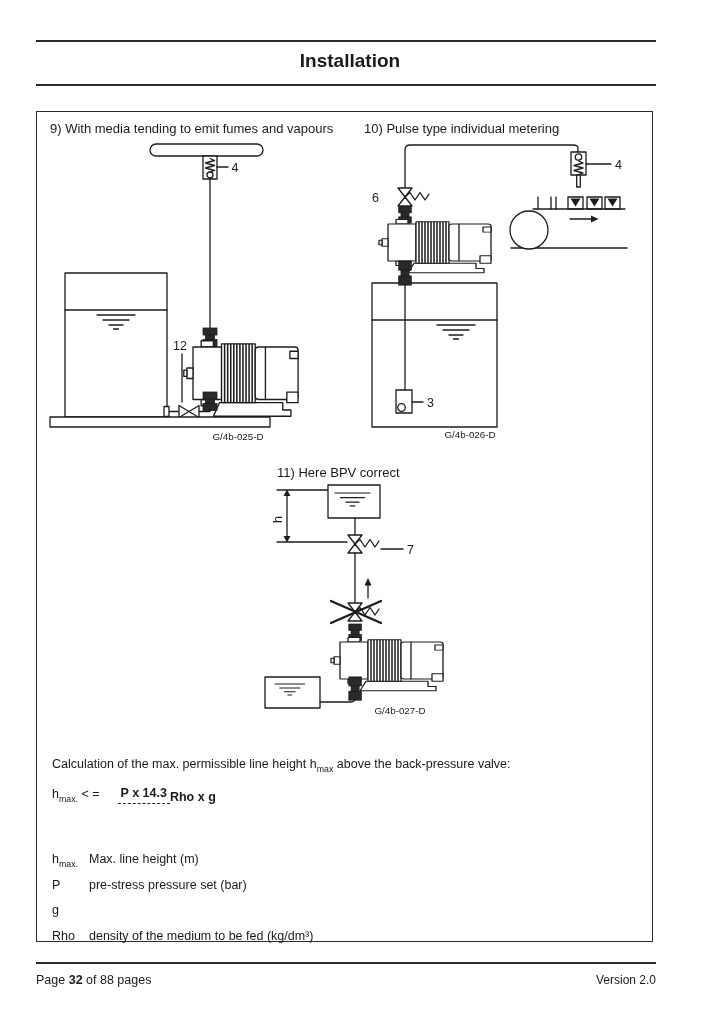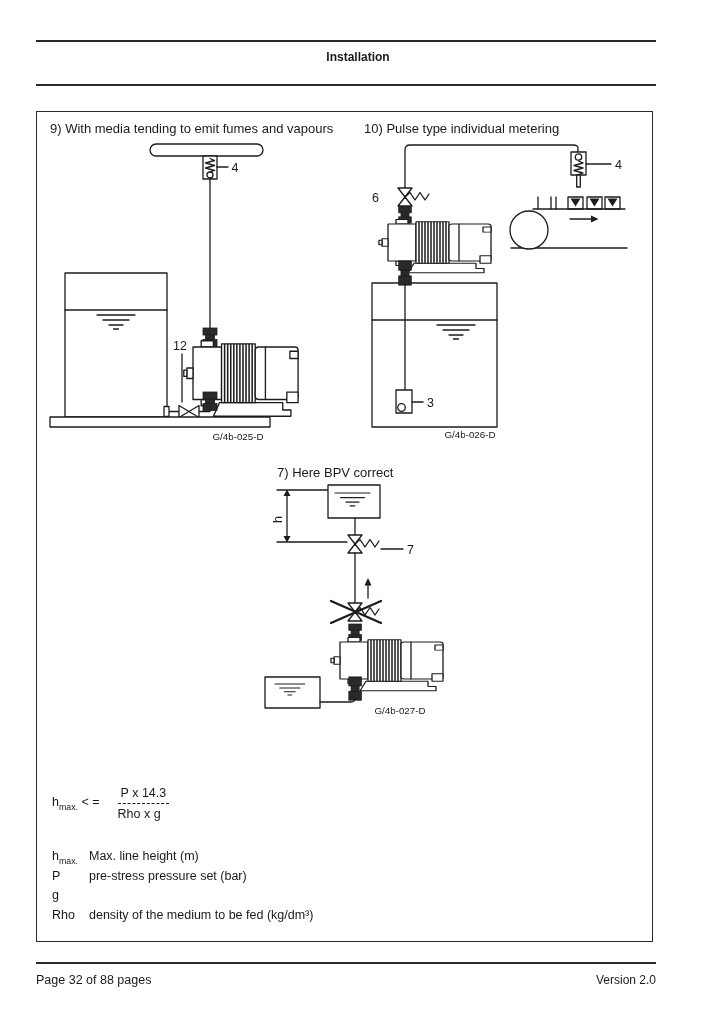--- a/index.html
+++ b/index.html
@@ -1,44 +1,44 @@
 <!DOCTYPE html>
 <html><head>
 <meta charset="utf-8">
 <style>
   html,body{margin:0;padding:0;background:#e8e8e8;}
   .page{position:relative;width:724px;height:1024px;background:#ffffff;margin:0 auto;
         font-family:"Liberation Sans",sans-serif;color:#1a1a1a;overflow:hidden;}
   .rule{position:absolute;left:36px;width:620px;height:2px;background:#2b2b2b;}
-  .page-title{position:absolute;left:48px;top:50px;width:620px;text-align:center;
-              font-size:12px;font-weight:bold;}
+  .page-title{position:absolute;left:40px;top:50px;width:620px;text-align:center;
+              font-size:19px;font-weight:bold;}
   .main-box{position:absolute;left:36px;top:111px;width:615px;height:829px;border:1.6px solid #2b2b2b;}
   .fig-title{position:absolute;font-size:13px;white-space:nowrap;}
   svg.fig{position:absolute;}
   svg text{font-family:"Liberation Sans",sans-serif;}
   .lbl{font-size:12.5px;fill:#1a1a1a;}
   .cap{font-size:9.8px;fill:#1a1a1a;}
   .ln{fill:#ffffff;stroke:#1c1c1c;stroke-width:1.3;stroke-linejoin:round;}
   .nf{fill:none;stroke:#1c1c1c;stroke-width:1.3;stroke-linejoin:round;stroke-linecap:round;}
   .ribs{fill:none;stroke:#1c1c1c;stroke-width:1.5;}
   .dk{fill:#2a2a2a;stroke:#1c1c1c;stroke-width:0.8;}
   .fill{fill:#1c1c1c;stroke:none;}
   .x{fill:none;stroke:#1c1c1c;stroke-width:2.3;stroke-linecap:round;}
   .calc-intro{position:absolute;left:52px;top:757px;font-size:12.5px;}
   sub{font-size:8.8px;}
   .formula{position:absolute;left:52px;top:786px;font-size:12.5px;display:flex;align-items:center;gap:18px;}
-  .frac{display:inline-flex;flex-direction:column;align-items:flex-start;}
+  .frac{display:inline-flex;flex-direction:row;align-items:flex-end;font-weight:bold;}
   .frac .num{border-bottom:1.8px dashed #1a1a1a;padding:0 3px 3px;}
   .frac .den{padding-top:3px;}
-  .defs{position:absolute;left:52px;top:849px;font-size:12.5px;line-height:15px;}
+  .defs{position:absolute;left:52px;top:849px;font-size:12.5px;line-height:21px;}
   .def-row{display:flex;}
   .def-term{width:37px;flex:none;}
   .footer-left{position:absolute;left:36px;top:973px;font-size:12.5px;}
   .footer-right{position:absolute;right:68px;top:973px;font-size:12px;}
-  .b{font-weight:normal;}
+  .b{font-weight:bold;}
 </style>
 </head>
 <body>
 
 <div class="page">
 
   <svg width="0" height="0" style="position:absolute">
     <defs>
       <g id="pump">
         <path class="ln" d="M26,53h62v7h8v6h-76z"></path>
@@ -90,21 +90,21 @@
   </svg>
 
   <div class="rule" style="top:40px"></div>
   <div class="page-title">Installation</div>
   <div class="rule" style="top:84px"></div>
 
   <div class="main-box"></div>
 
   <div class="fig-title" style="left:50px;top:121px">9) With media tending to emit fumes and vapours</div>
   <div class="fig-title" style="left:364px;top:121px">10) Pulse type individual metering</div>
-  <div class="fig-title" style="left:277px;top:465px">7) Here BPV correct</div>
+  <div class="fig-title" style="left:277px;top:465px">11) Here BPV correct</div>
 
   <svg class="fig" style="left:45px;top:140px" width="310" height="312" viewBox="0 0 310 312">
     <g>
       <path class="nf" d="M111,4H212M111,16H212M111,4a6,6 0 0 0 0,12M212,4a6,6 0 0 1 0,12"></path>
     </g>
     <use href="#prv" x="158" y="16"></use>
     <path class="nf" d="M172,27H183"></path>
     <text class="lbl" x="186.5" y="31.5">4</text>
     <path class="nf" d="M165,39V188"></path>
     <rect class="ln" x="20" y="133" width="102" height="144"></rect>
@@ -186,20 +186,23 @@
     <g transform="translate(85,162) scale(1,0.74)">
       <use href="#pump"></use>
     </g>
     <use href="#nut" transform="translate(93.8,197) scale(0.9,1.25)"></use>
     <rect class="ln" x="10" y="197" width="55" height="31"></rect>
     <use href="#water" transform="translate(20,204) scale(0.78)"></use>
     <path class="nf" d="M65,222H96Q100,222 100,218"></path>
     <text class="cap" x="145" y="234" text-anchor="middle">G/4b-027-D</text>
   </svg>
 
+  <div class="calc-intro">
+    <span>Calculation of the max. permissible line height h</span><sub>max</sub><span> above the back-pressure valve:</span>
+  </div>
 
   <div class="formula">
     <span>
       <span>h</span><sub>max.</sub>
       <span>&lt; =</span>
     </span>
     <span class="frac">
       <span class="num">P x 14.3</span>
       <span class="den">Rho x g</span>
     </span>

